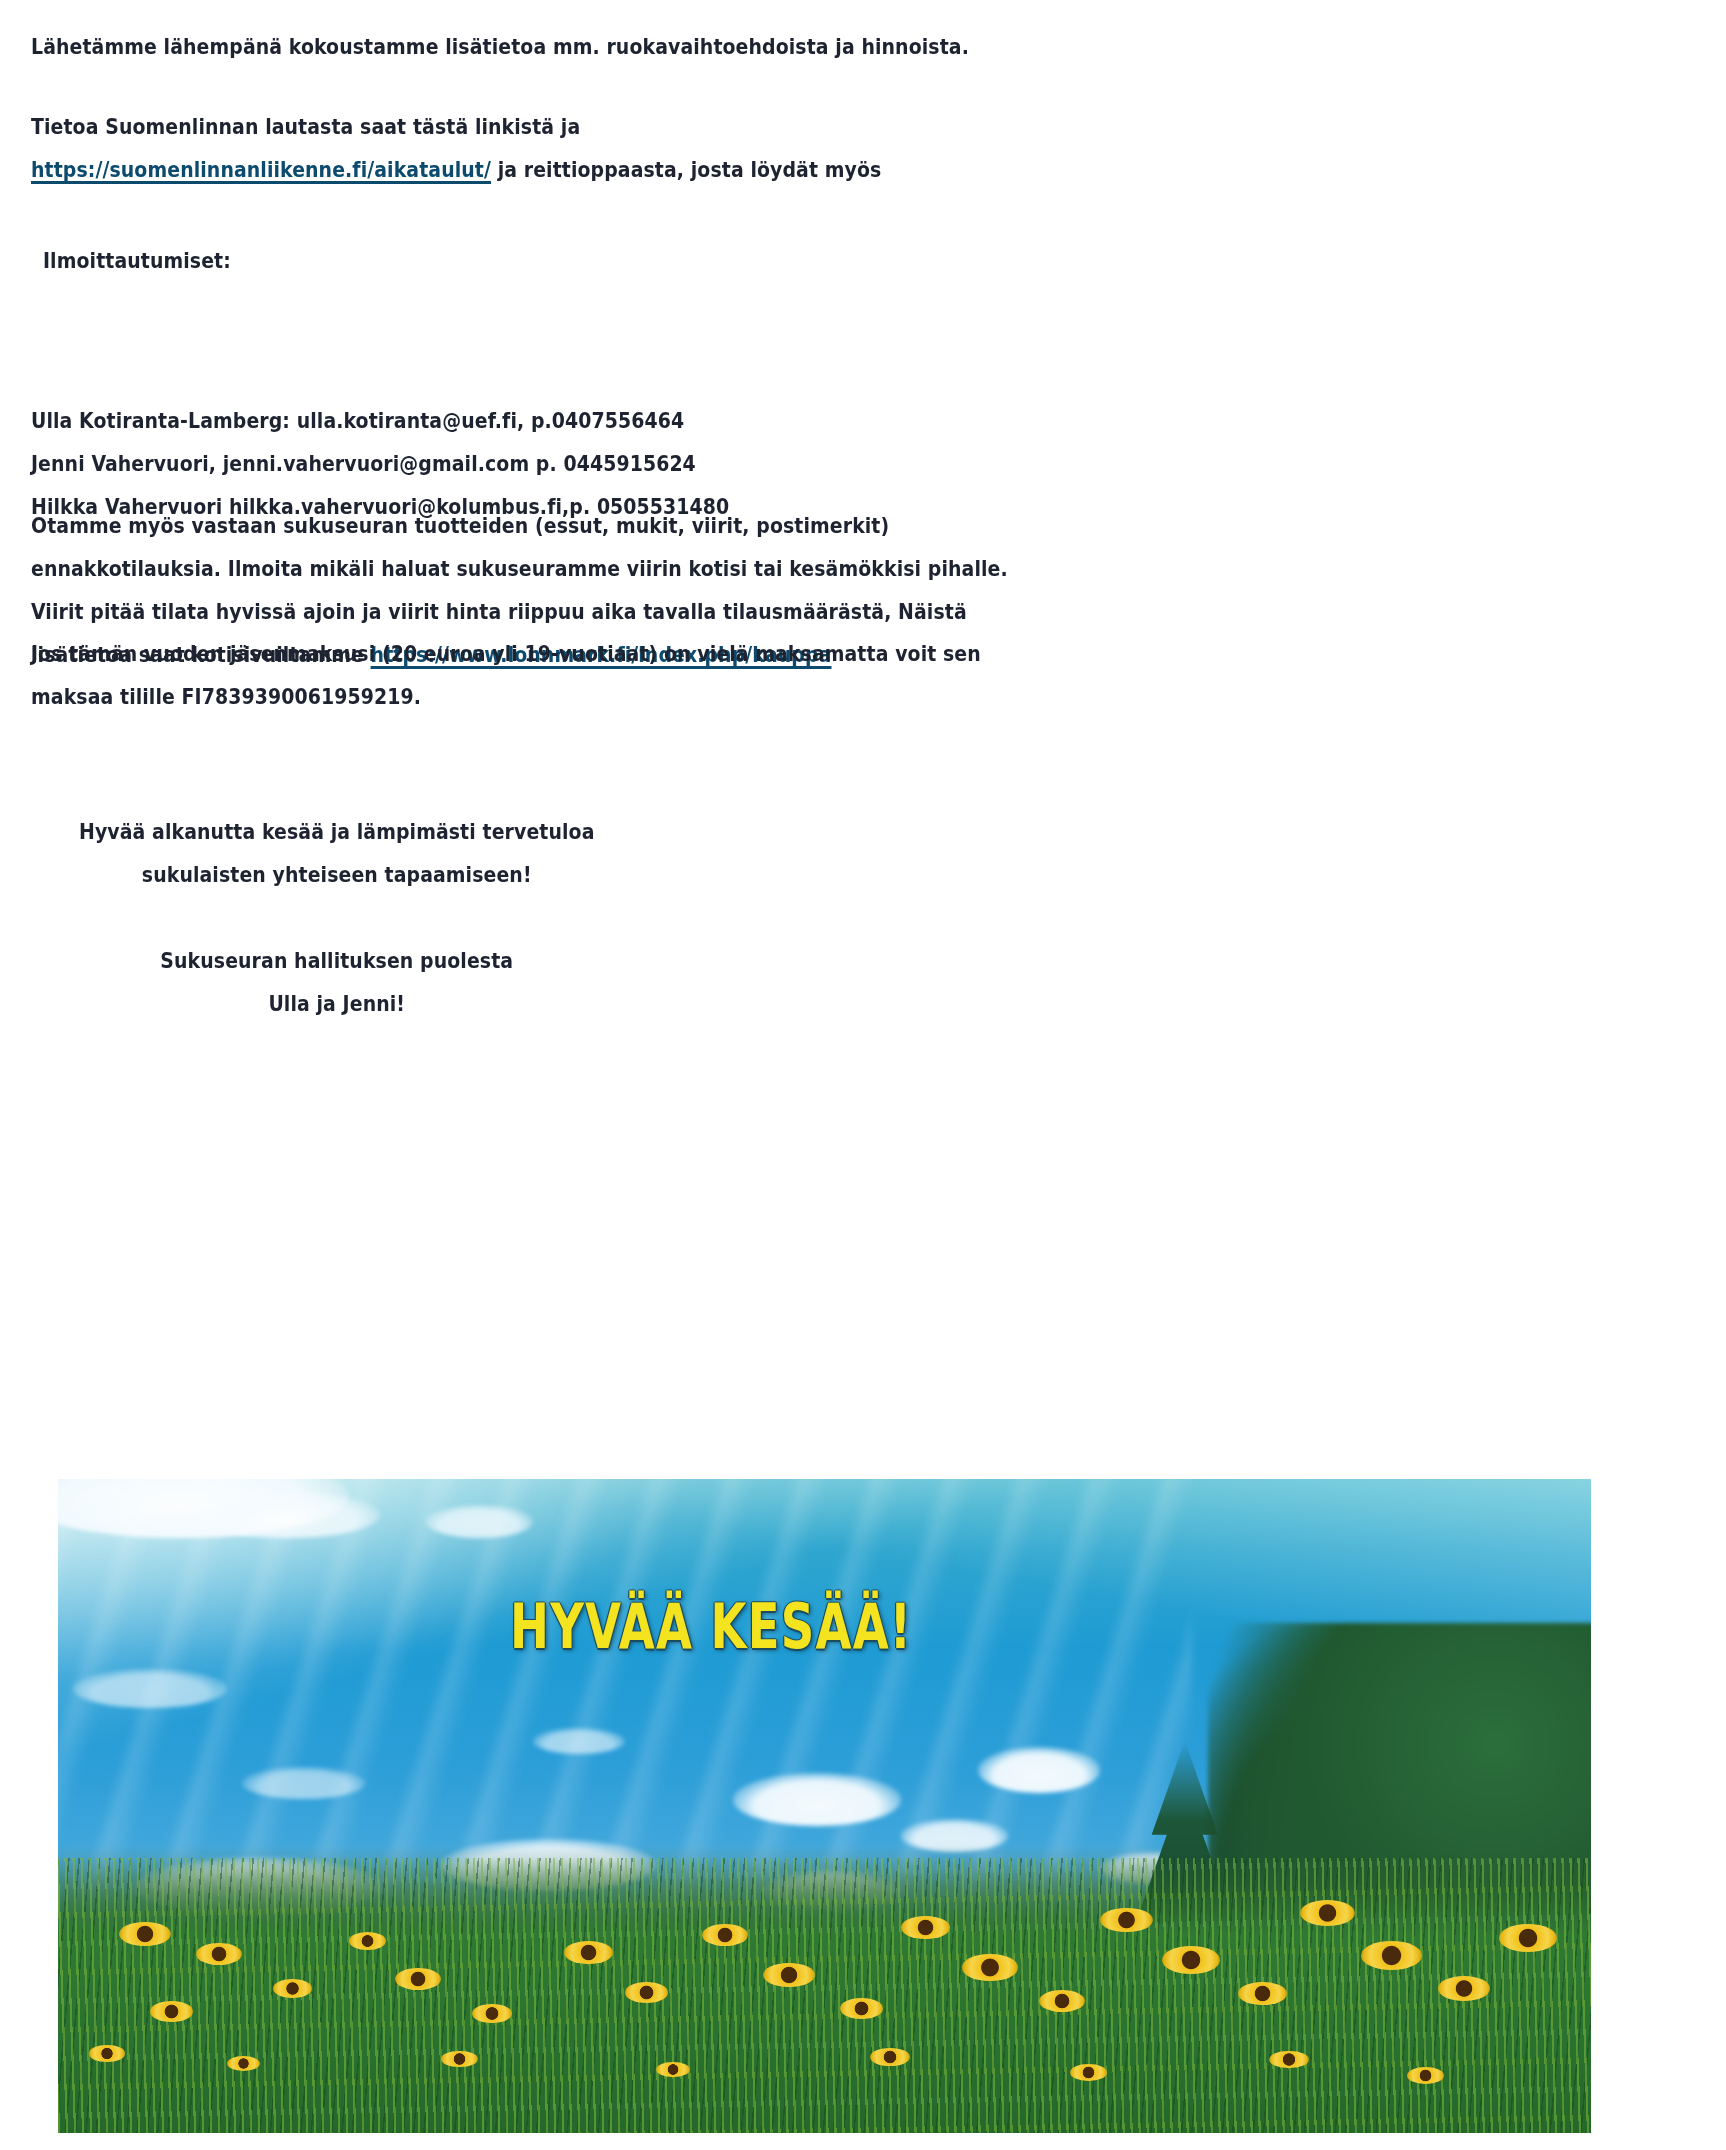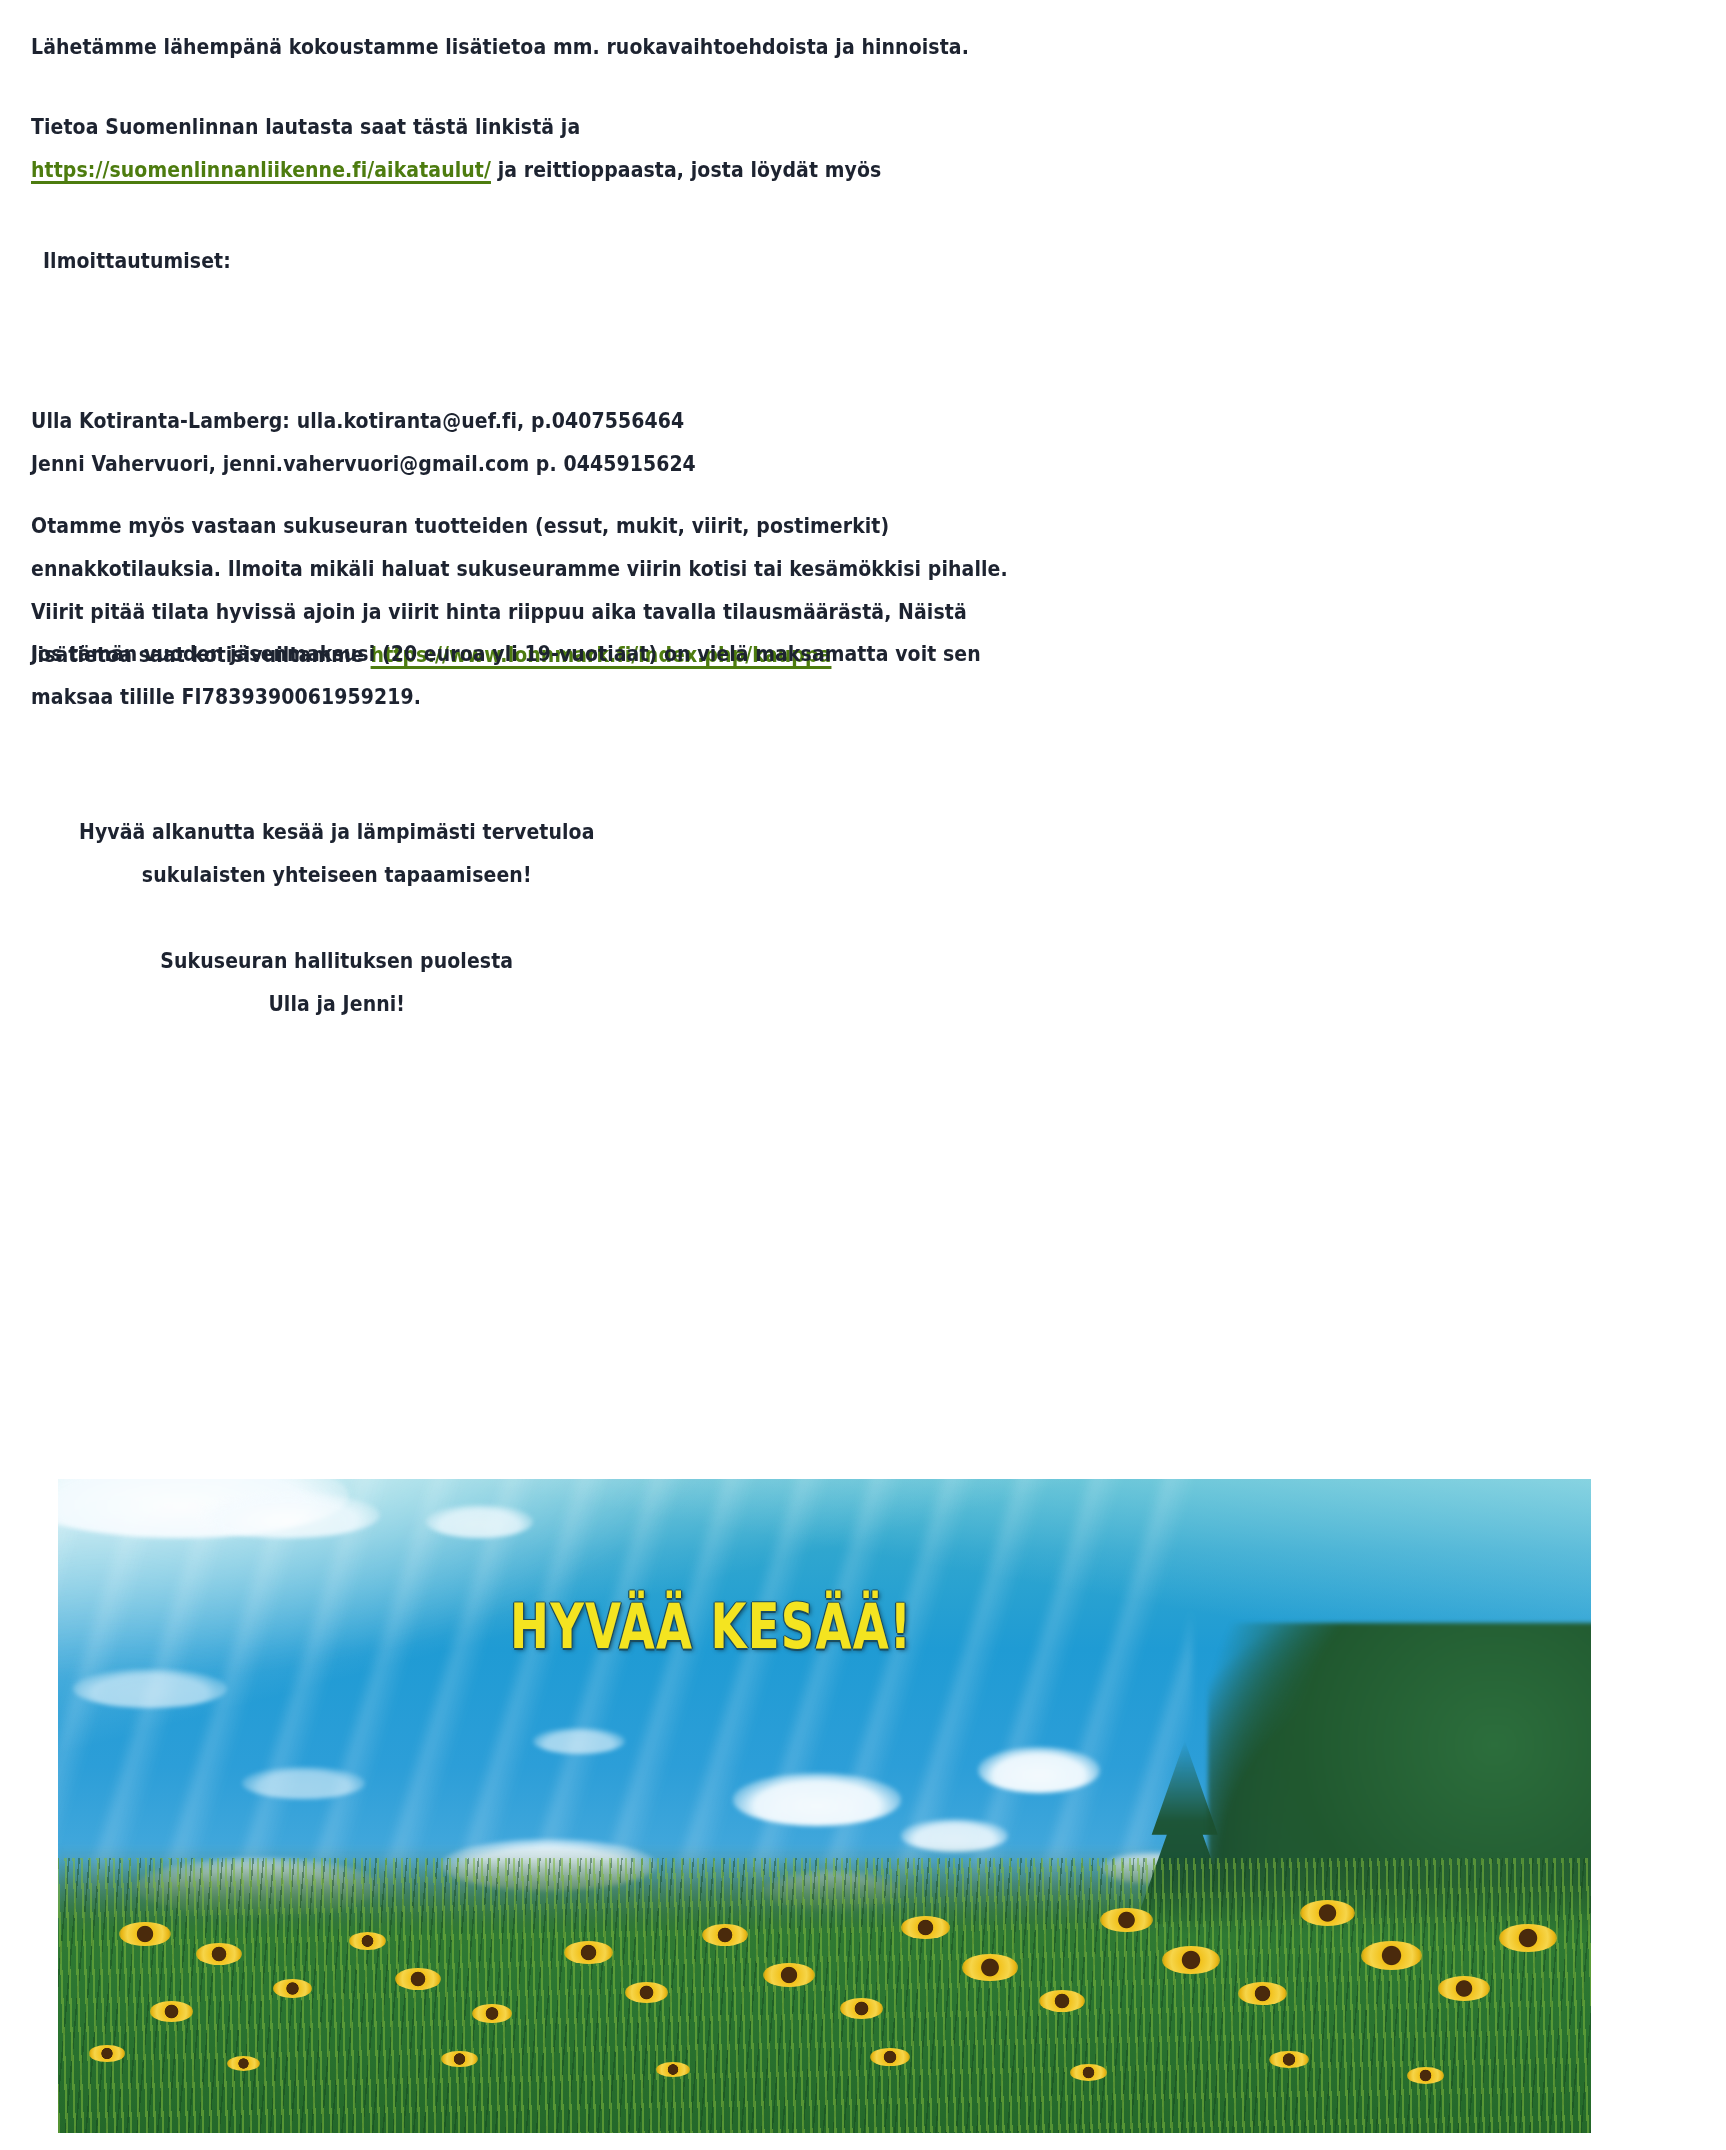--- a/index.html
+++ b/index.html
@@ -23,21 +23,21 @@
     font-family:"DejaVu Sans Condensed","DejaVu Sans", sans-serif;
     font-weight:700;
     font-size:21px;
     line-height:43px;
     color:#1d2330;
     letter-spacing:0.1px;
     white-space:pre-wrap;
   }
 
   .link {
-    color:#4d7c0f;
+    color:#0c4a6e;
     text-decoration:underline;
     text-decoration-thickness:2.9px;
     text-underline-offset:3.6px;
     font-weight:700;
     cursor:pointer;
   }
 
   .centered { text-align:center; padding-right:430px; }
 
   
@@ -169,20 +169,21 @@
     <div class="para"><span class="link">https://suomenlinnanliikenne.fi/aikataulut/</span><span> ja reittioppaasta, josta löydät myös</span></div>
   </div>
 
   <div class="b3">
     <div class="para">Ilmoittautumiset:</div>
   </div>
 
   <div class="b4">
     <div class="para">Ulla Kotiranta-Lamberg: ulla.kotiranta@uef.fi, p.0407556464</div>
     <div class="para">Jenni Vahervuori, jenni.vahervuori@gmail.com p. 0445915624</div>
+    <div class="para">Hilkka Vahervuori hilkka.vahervuori@kolumbus.fi,p. 0505531480</div>
   </div>
 
   <div class="b5">
     <div class="para"><span>Otamme myös vastaan sukuseuran tuotteiden (essut, mukit, viirit, postimerkit)
 ennakkotilauksia. Ilmoita mikäli haluat sukuseuramme viirin kotisi tai kesämökkisi pihalle.
 Viirit pitää tilata hyvissä ajoin ja viirit hinta riippuu aika tavalla tilausmäärästä, Näistä
 lisätietoa saat kotisivuiltamme </span><span class="link">https://www.lonnmark.fi/index.php/kauppa</span></div>
   </div>
 
   <div class="b6">

